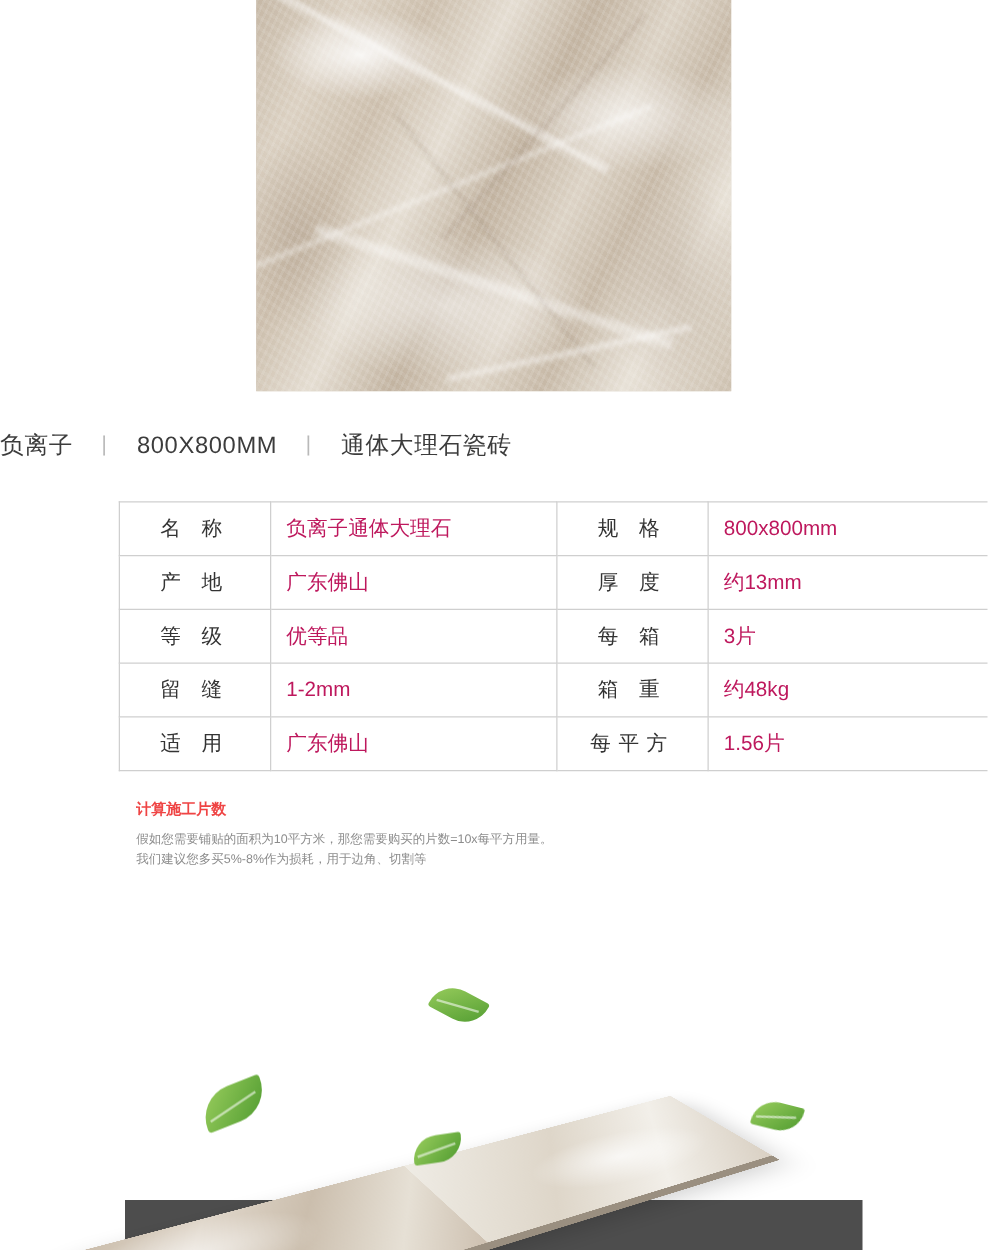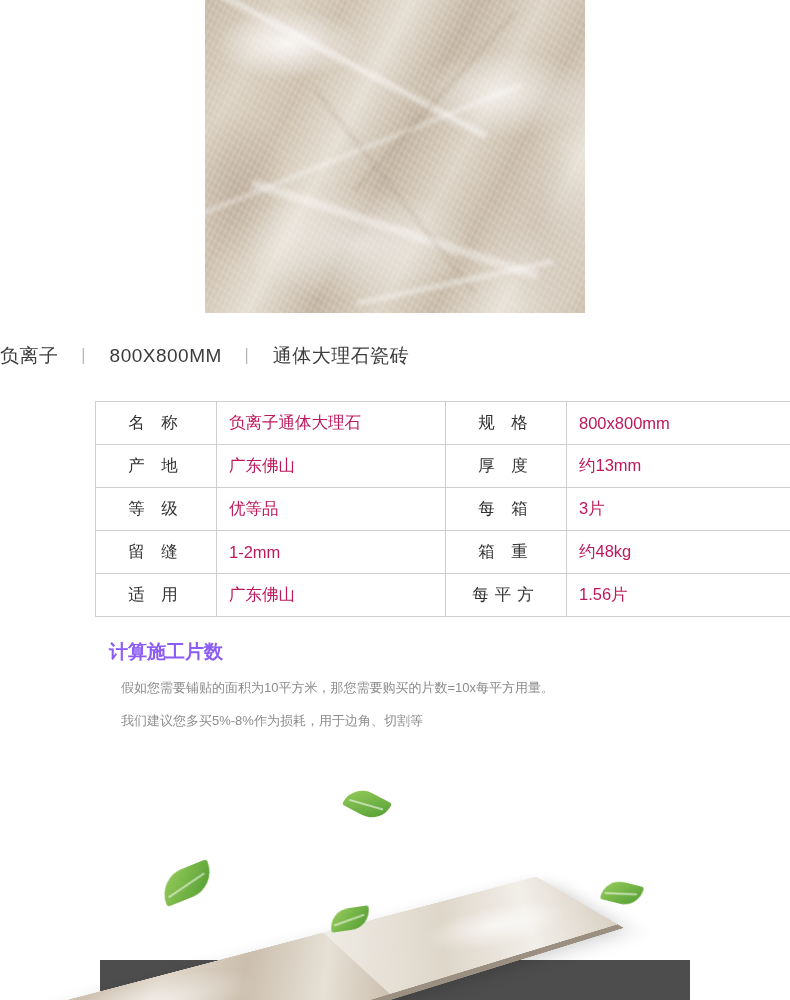--- a/index.html
+++ b/index.html
@@ -110,27 +110,27 @@
 
   
   .note {
     width: 600px;
     margin: 22px auto 0;
     padding-left: 14px;
     box-sizing: border-box;
   }
   .note h4 {
     margin: 12px 0 8px 0;
-    font-size: 19px;
+    font-size: 12px;
     font-weight: bold;
-    color: #8b5cf6;
+    color: #ef4444;
   }
   .note p {
-    margin: 12px;
-    font-size: 13px;
+    margin: 0;
+    font-size: 10px;
     line-height: 1.62;
     color: #8c8c8c;
   }
 
   
   .scene {
     position: absolute;
     left: 0;
     right: 0;
     bottom: 0;

